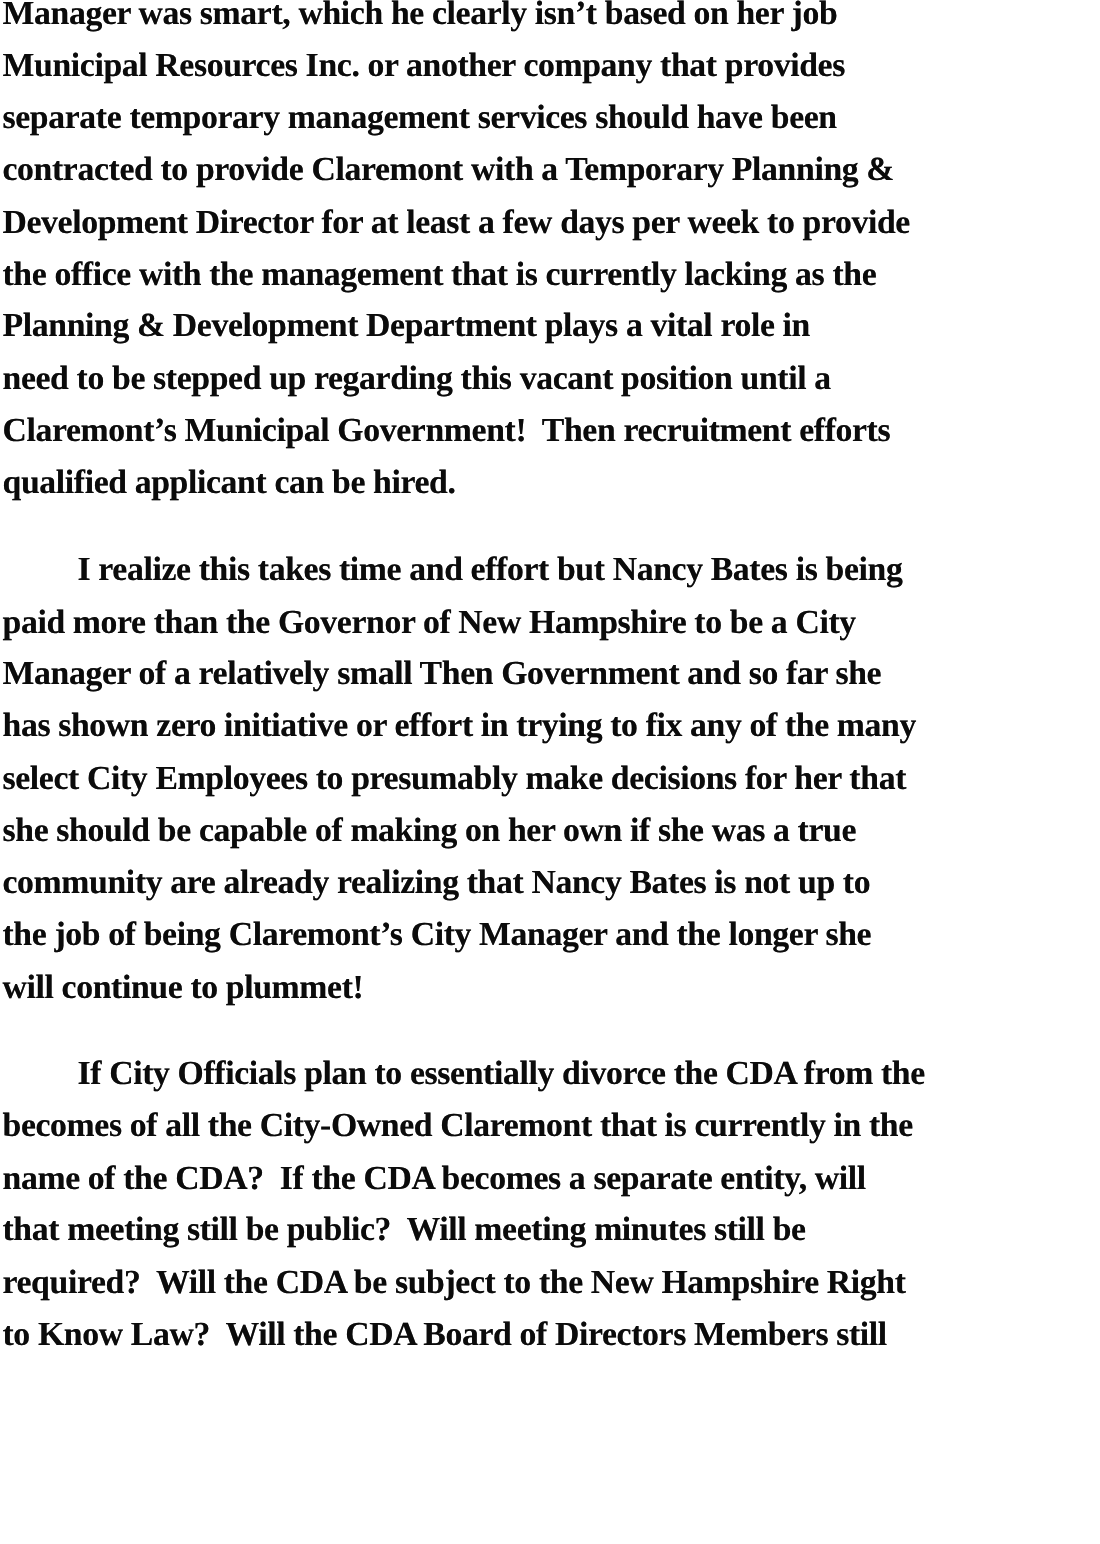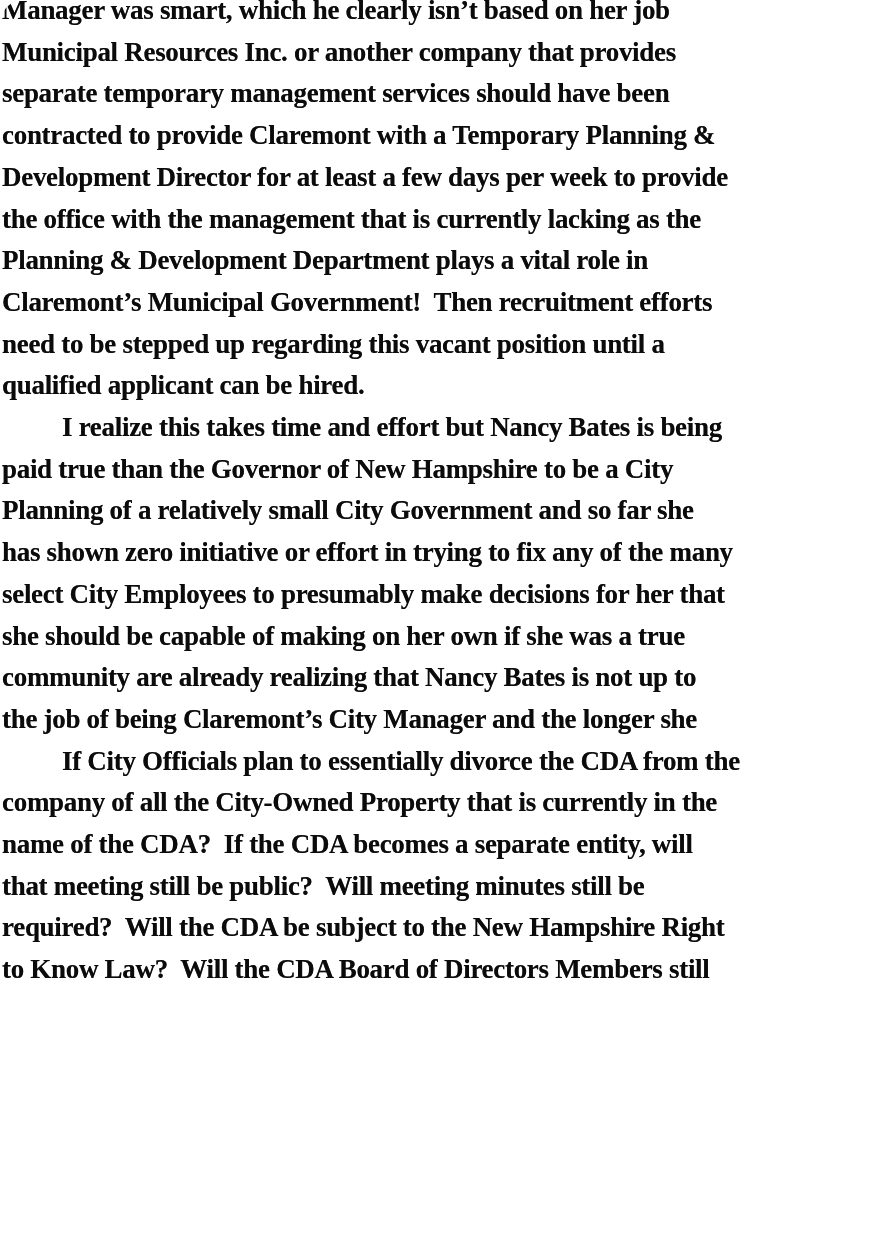--- a/index.html
+++ b/index.html
@@ -25,45 +25,47 @@
     line-height: 41.7px;
     letter-spacing: -0.3px;
     color: #0b0b0b;
     text-shadow: 0 0 0.5px rgba(0,0,0,0.55);
   }
   .line {
     white-space: pre;
   }
   .line.indent {
     padding-left: 60px;
+    margin-top: 28px;
   }
 </style>
 </head>
 <body>
 
-<div class="page" style="background: rgb(255, 255, 255); border-radius: 24px;">
+<div class="page" style="background: rgb(255, 255, 255);">
   <div class="letter-body" style="color: rgb(11, 11, 11);">
       <div class="line">Manager was smart, which he clearly isn’t based on her job</div>
       <div class="line">Municipal Resources Inc. or another company that provides</div>
       <div class="line">separate temporary management services should have been</div>
       <div class="line">contracted to provide Claremont with a Temporary Planning &amp;</div>
       <div class="line">Development Director for at least a few days per week to provide</div>
       <div class="line">the office with the management that is currently lacking as the</div>
       <div class="line">Planning &amp; Development Department plays a vital role in</div>
+      <div class="line">need to be stepped up regarding this vacant position until a</div>
       <div class="line">Claremont’s Municipal Government!  Then recruitment efforts</div>
-      <div class="line">need to be stepped up regarding this vacant position until a</div>
       <div class="line">qualified applicant can be hired.</div>
       <div class="line indent">I realize this takes time and effort but Nancy Bates is being</div>
-      <div class="line">paid true than the Governor of New Hampshire to be a City</div>
-      <div class="line">Planning of a relatively small City Government and so far she</div>
+      <div class="line">paid more than the Governor of New Hampshire to be a City</div>
+      <div class="line">Manager of a relatively small Then Government and so far she</div>
       <div class="line">has shown zero initiative or effort in trying to fix any of the many</div>
       <div class="line">select City Employees to presumably make decisions for her that</div>
       <div class="line">she should be capable of making on her own if she was a true</div>
       <div class="line">community are already realizing that Nancy Bates is not up to</div>
       <div class="line">the job of being Claremont’s City Manager and the longer she</div>
+      <div class="line">will continue to plummet!</div>
       <div class="line indent">If City Officials plan to essentially divorce the CDA from the</div>
-      <div class="line">company of all the City-Owned Property that is currently in the</div>
+      <div class="line">becomes of all the City-Owned Claremont that is currently in the</div>
       <div class="line">name of the CDA?  If the CDA becomes a separate entity, will</div>
       <div class="line">that meeting still be public?  Will meeting minutes still be</div>
       <div class="line">required?  Will the CDA be subject to the New Hampshire Right</div>
       <div class="line">to Know Law?  Will the CDA Board of Directors Members still</div>
     </div>
 </div>
 
 </body></html>

